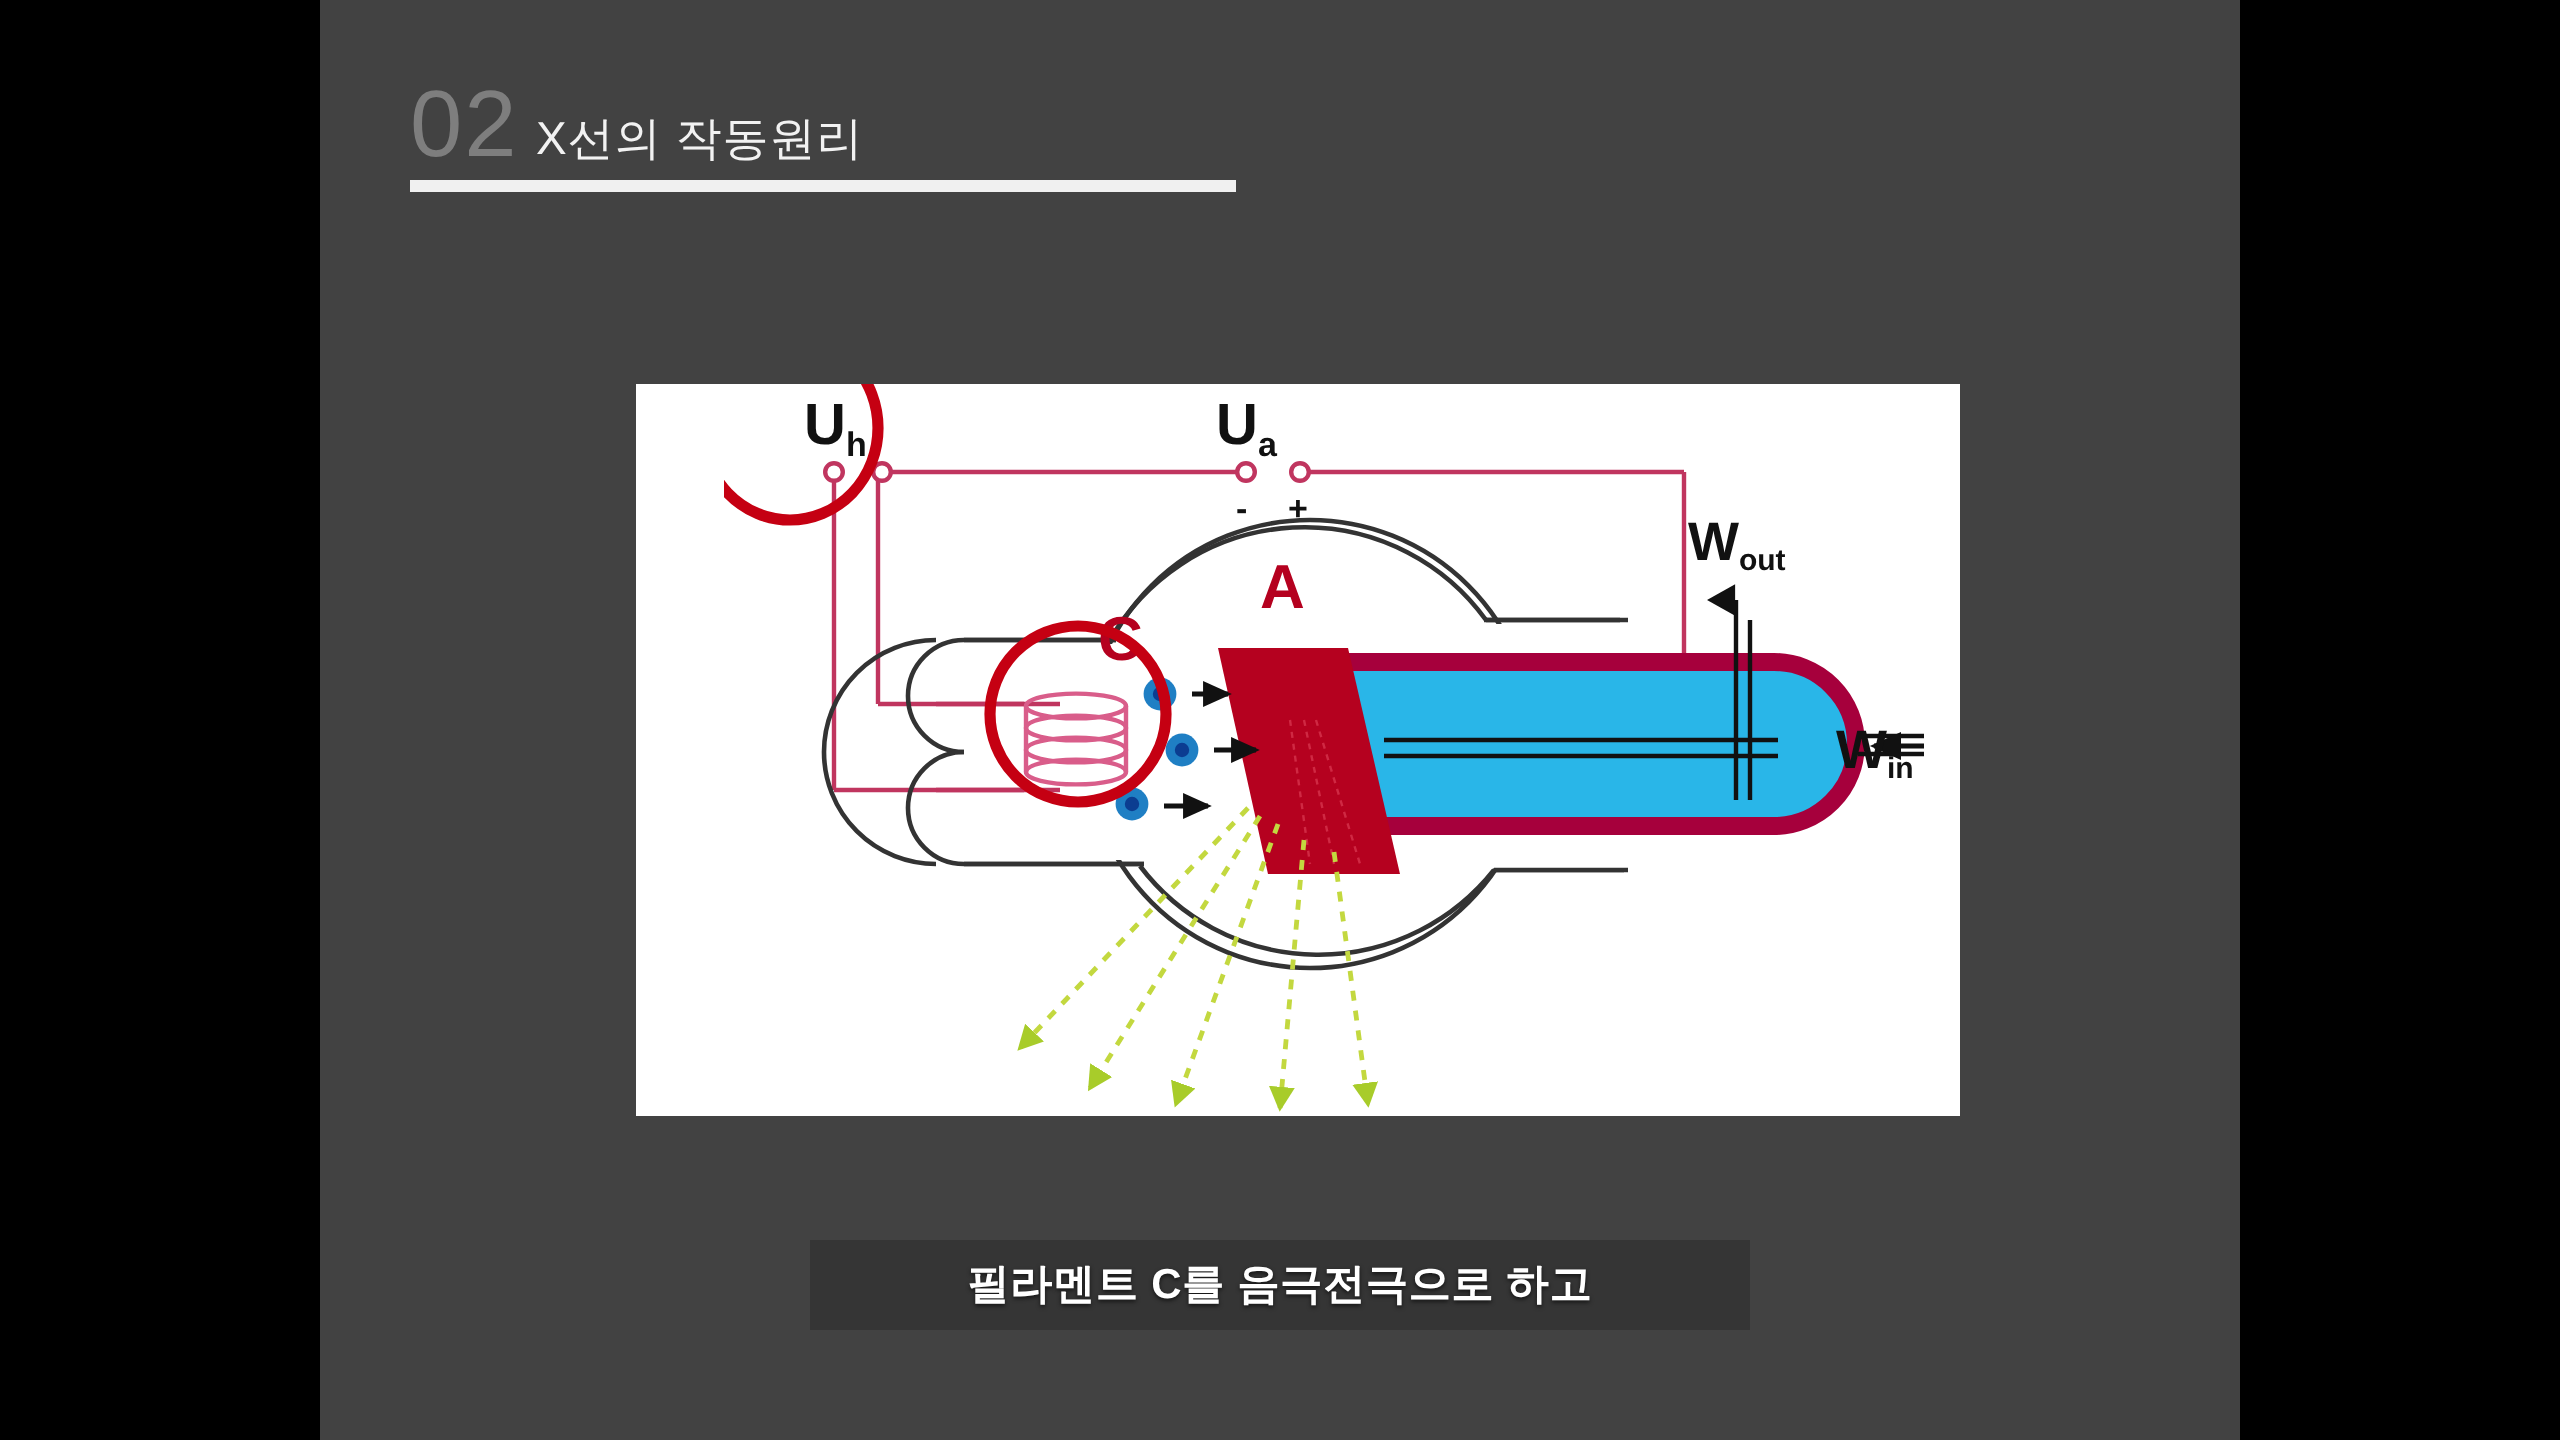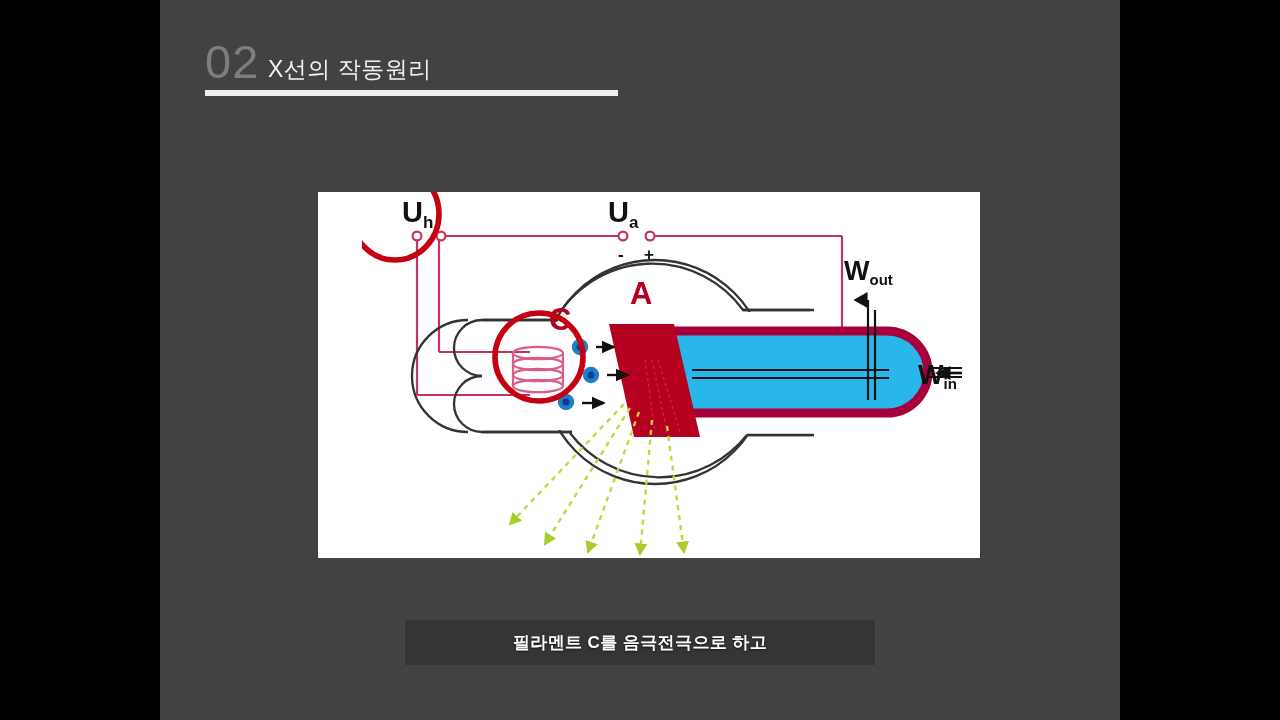--- a/index.html
+++ b/index.html
@@ -96,21 +96,21 @@
     top: 620px;
     width: 470px;
     height: 45px;
     background: #353535;
     display: flex;
     align-items: center;
     justify-content: center;
   }
   #caption-text {
     color: #ffffff;
-    font-size: 17px;
+    font-size: 21px;
     font-weight: bold;
     letter-spacing: 0.4px;
     line-height: 45px;
     white-space: nowrap;
     text-shadow: 0 1px 2px rgba(0,0,0,0.65);
   }
 </style>
 </head>
 <body>
 

